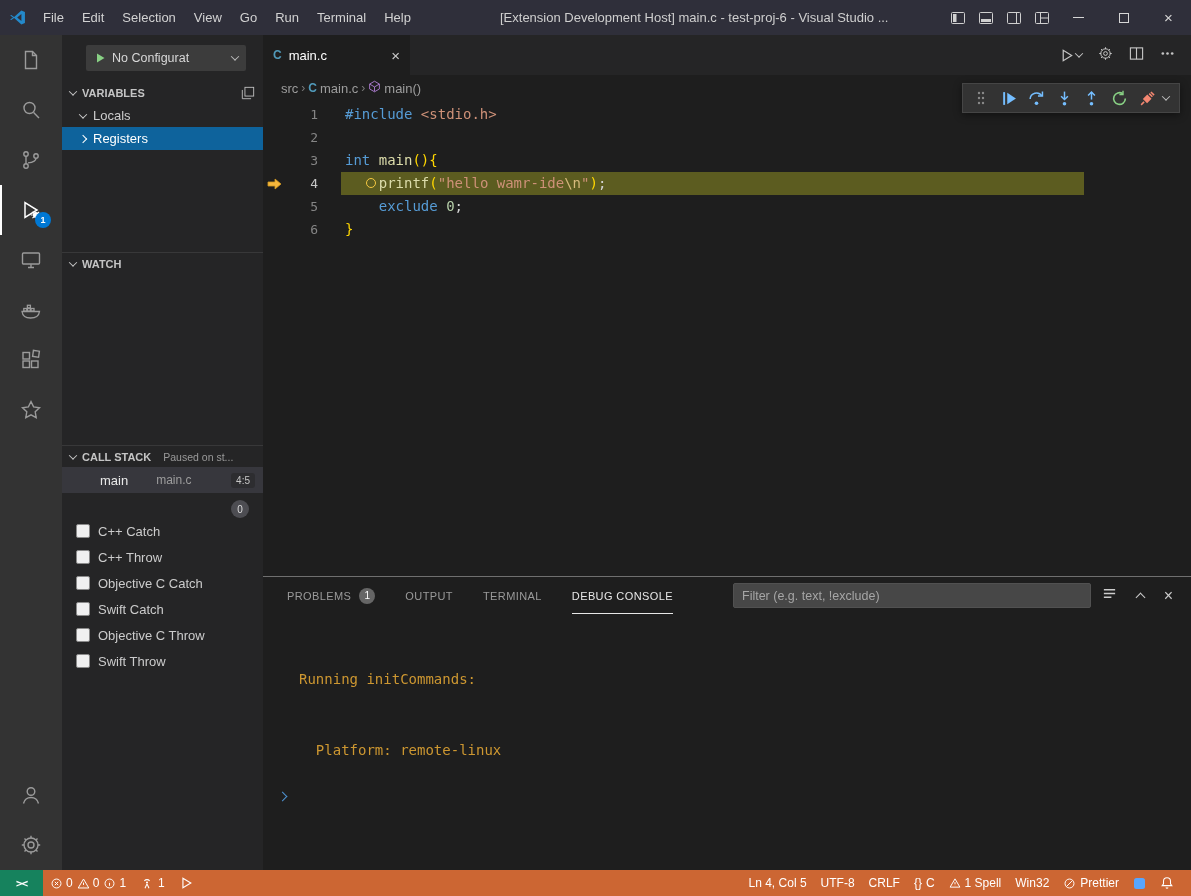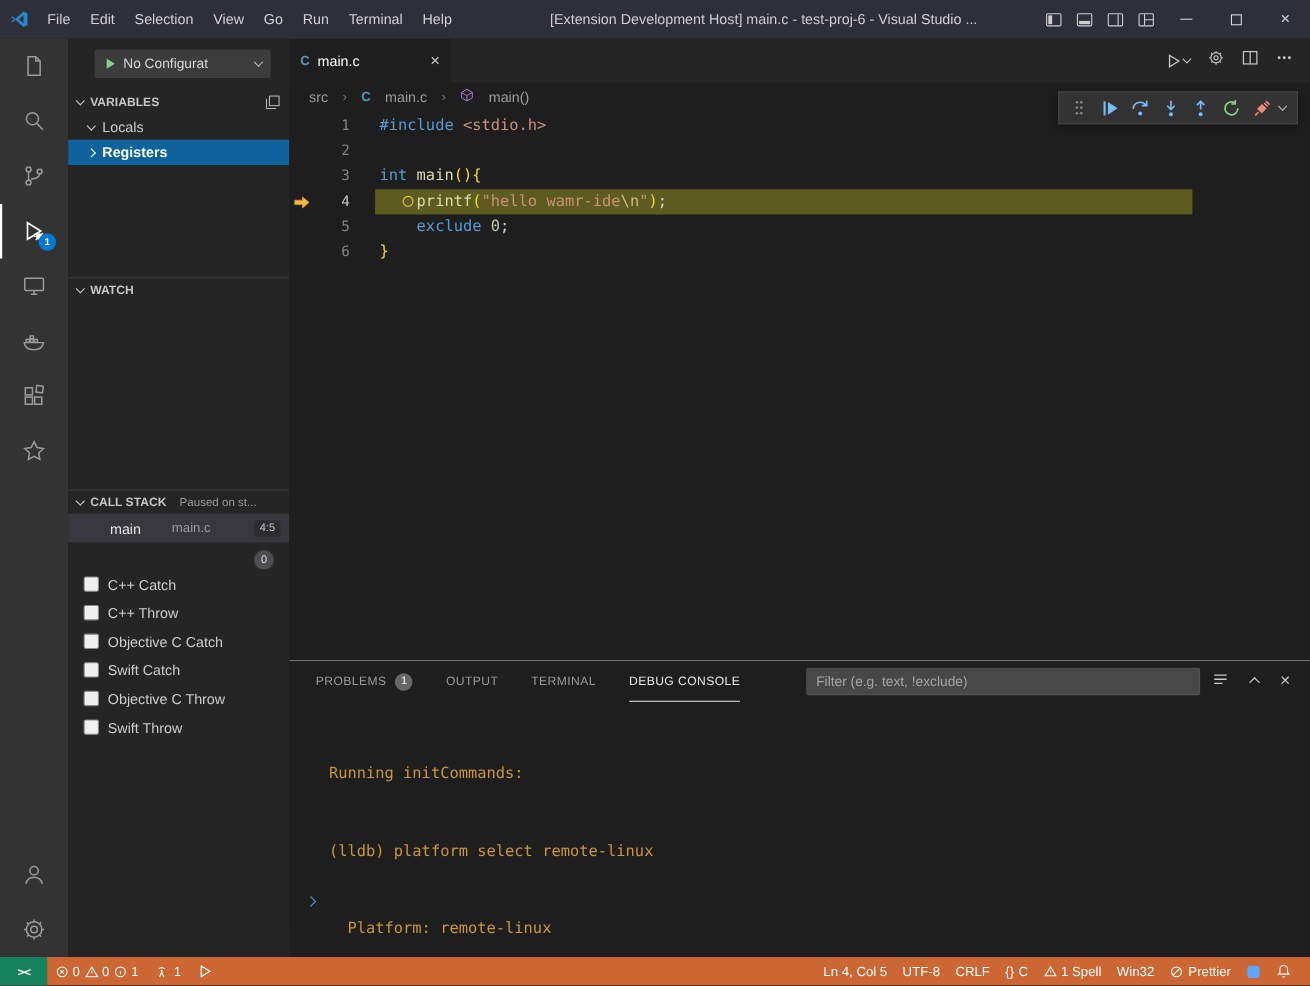--- a/index.html
+++ b/index.html
@@ -56,21 +56,21 @@
   .bp-row{height:26px;display:flex;align-items:center;padding-left:14px;gap:8px}
   .cb{width:14px;height:14px;background:#f0f0f0;border:1px solid #8a8a8a;border-radius:2px;flex:none}
 
   
   .editor{position:absolute;left:263px;top:35px;width:928px;height:565px;background:#1e1e1e}
   .tabbar{height:40px;background:#252526;display:flex;align-items:stretch}
   .tab{width:147px;background:#1e1e1e;display:flex;align-items:center;padding:0 10px;gap:7px;color:#ffffff;font-size:13px}
   .file-c{color:#519aba;font-weight:bold;font-size:12px;font-family:"Liberation Sans",sans-serif}
   .tab-close{margin-left:auto;color:#cccccc;font-size:15px}
   .tab-actions{margin-left:auto;display:flex;align-items:center;gap:16px;padding-right:16px;color:#c5c5c5}
-  .breadcrumbs{height:26px;display:flex;align-items:center;gap:13px;padding-left:18px;font-size:13px;color:#9d9d9d}
+  .breadcrumbs{height:26px;display:flex;align-items:center;gap:3px;padding-left:18px;font-size:13px;color:#9d9d9d}
   .bc-sep{color:#7a7a7a;font-size:12px}
 
   .code{position:relative;font-family:"DejaVu Sans Mono",monospace;font-size:14px;line-height:23px;padding-top:2px}
   .code-line{position:relative;height:23px;display:flex;white-space:pre}
   .glyph{width:22px;flex:none;position:relative;display:flex;align-items:center;justify-content:center}
   .lnum{width:33px;flex:none;text-align:right;color:#858585;font-size:13px;z-index:2}
   .lnum.cur{color:#c6c6c6}
   .lspace{width:27px;flex:none}
   .tok{z-index:2}
   .t-kw{color:#569cd6}
@@ -85,21 +85,21 @@
   .inline-bp{position:absolute;left:103px;top:6px;width:10px;height:10px;border:1.7px solid #f5c842;
     border-radius:50% ;z-index:3}
 
   .dbg-toolbar{position:absolute;top:48px;right:11px;width:218px;height:30px;background:#333333;
     border:1px solid #454545;box-shadow:0 2px 8px rgba(0,0,0,.45);display:flex;align-items:center;
     justify-content:space-between;padding:0 6px;z-index:6}
   .dbg-btn{display:flex;align-items:center;justify-content:center;width:24px;height:24px}
   .dbg-chev{width:10px;color:#bdbdbd;display:flex}
 
   
-  .panel{position:absolute;left:263px;top:600px;width:928px;height:238px;background:#1e1e1e;border-top:1px solid #6f6f6f}
+  .panel{position:absolute;left:263px;top:576px;width:928px;height:238px;background:#1e1e1e;border-top:1px solid #6f6f6f}
   .panel-header{height:37px;display:flex;align-items:center;padding-left:24px;position:relative}
   .ptab{font-size:11px;letter-spacing:.4px;color:#9a9a9a;margin-right:30px;height:37px;display:flex;align-items:center;gap:8px}
   .ptab.active{color:#e7e7e7;box-shadow:inset 0 -1px 0 #e7e7e7}
   .pbadge{width:16px;height:16px;border-radius:50%;background:#666666;color:#ffffff;font-size:10px;
     display:flex;align-items:center;justify-content:center;letter-spacing:0}
   .filter-input{position:absolute;left:470px;top:6px;width:358px;height:25px;background:#474747;
     border:1px solid #515151;border-radius:2px;color:#d6d6d6;font-size:12.5px;padding:0 8px;outline:none;
     font-family:"Liberation Sans",sans-serif}
   .filter-input::placeholder{color:#a6a6a6}
   .panel-icons{position:absolute;right:18px;top:0;height:37px;display:flex;align-items:center;gap:20px;color:#cccccc}
@@ -265,21 +265,21 @@
             <path d="M1.5 4.5v10h10"></path>
           </svg>
         </span>
     </div>
     <div class="tree-row">
       <span class="chev down"></span>
       <span>Locals</span>
     </div>
     <div class="tree-row selected">
       <span class="chev right"></span>
-      <span style="font-weight:bold">Registers</span>
+      <span style="font-weight:normal">Registers</span>
     </div>
 
     <div class="section-header" style="margin-top:102px">
       <span class="chev down"></span>
       <span>WATCH</span>
     </div>
 
     <div class="section-header" style="margin-top:171px">
       <span class="chev down"></span>
       <span>CALL STACK</span>
@@ -481,21 +481,20 @@
         <span>
           <svg width="15" height="15" viewBox="0 0 16 16" stroke="currentColor" stroke-width="1.4" fill="none">
               <path d="M2 4h12M2 8h12M2 12h8"></path>
             </svg></span>
         <span><span class="chev up" style="width:7px;height:7px"></span></span>
         <span style="font-size:16px">×</span>
       </div>
     </div>
     <div class="console">
       <div>Running initCommands:</div>
-      <div>(lldb) platform select remote-linux</div>
       <div>  Platform: remote-linux</div>
       
       
       
     </div>
     <div class="prompt"><span class="chev right"></span></div>
   </div>
 
   <div class="statusbar">
     <div class="remote">

